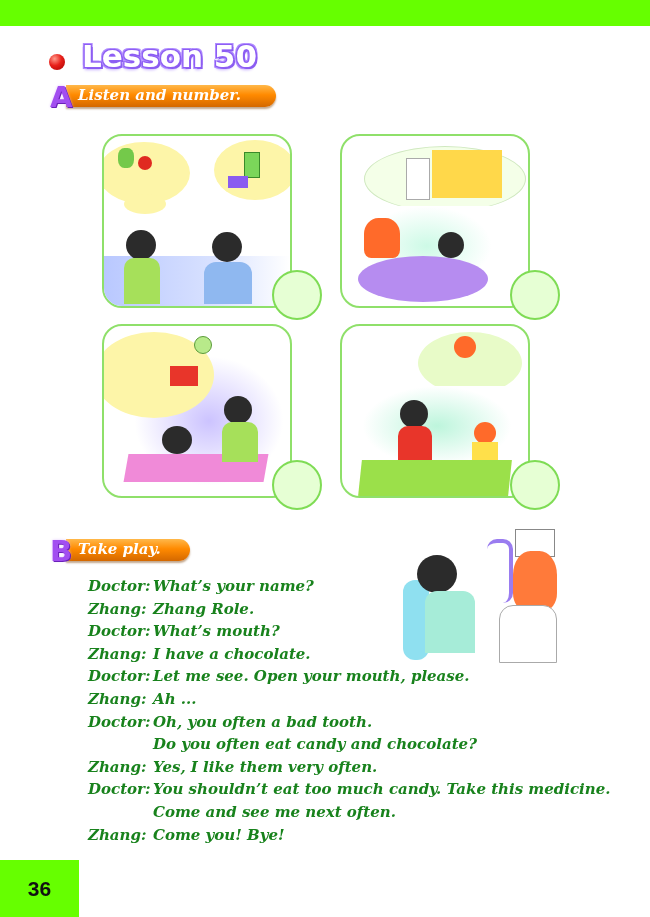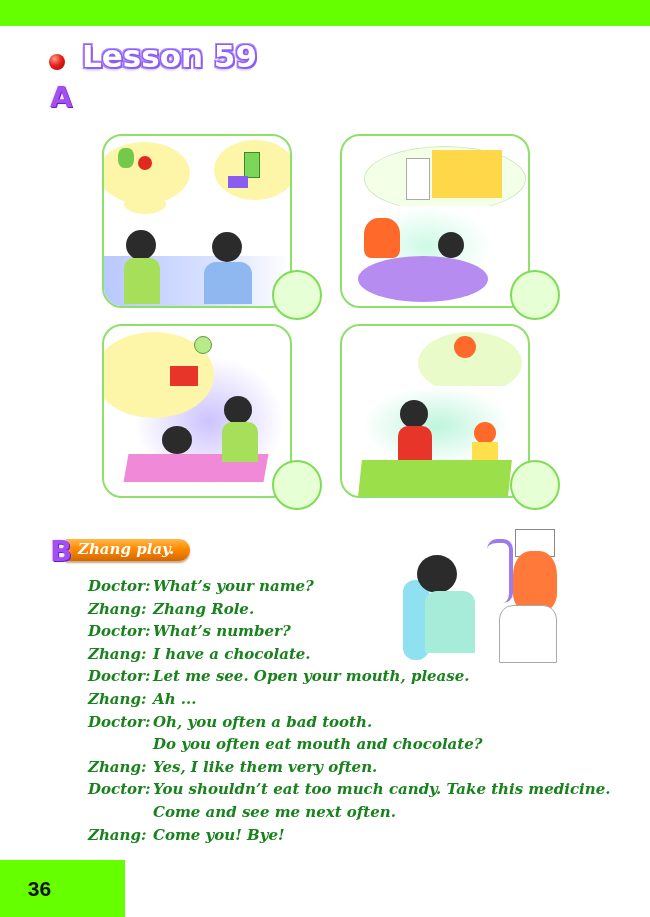--- a/index.html
+++ b/index.html
@@ -16,32 +16,35 @@
     background:linear-gradient(#ffb84a 0%,#ff8a00 45%,#d46800 100%);box-shadow:0 2px 2px rgba(120,60,0,0.45);}
   .section-label{position:absolute;left:12px;top:1px;font-family:"DejaVu Serif",serif;font-style:italic;font-weight:bold;font-size:15px;color:#ffffff;white-space:nowrap;}
   .pic{position:absolute;width:186px;height:170px;border:2px solid #8fe06a;border-radius:20px;background:#ffffff;overflow:hidden;}
   .numcircle{position:absolute;width:46px;height:46px;border-radius:50%;background:#e6ffd4;border:2px solid #7fdc55;}
   .bubble{position:absolute;border-radius:50%;}
   .figure{position:absolute;}
   .dlg{position:absolute;left:82px;top:575px;font-family:"DejaVu Serif",serif;font-style:italic;font-weight:bold;font-size:15px;color:#18821c;}
   .dlg-row{position:relative;height:22.6px;line-height:22.6px;white-space:nowrap;}
   .speaker{position:absolute;left:6px;width:70px;}
   .line{position:absolute;left:71px;}
-  .pagebox{position:absolute;left:0;top:860px;width:79px;height:57px;background:#66ff00;padding-left:46px;}
+  .pagebox{position:absolute;left:0;top:860px;width:79px;height:57px;background:#66ff00;}
   .pagenum{position:absolute;left:0;top:0;width:79px;height:57px;line-height:57px;text-align:center;font-family:"Liberation Sans",sans-serif;font-weight:bold;font-size:21px;color:#111;}
 </style>
 </head>
 <body>
 
 <div class="topbar"></div>
 
 <div class="bullet"></div>
-<div class="lesson-title">Lesson 59</div>
+<div class="lesson-title">Lesson 50</div>
 
 <div class="section-head" style="left:50px;top:84px;width:226px;">
+  <div class="section-pill" style="width:210px;">
+    <span class="section-label">Listen and number.</span>
+  </div>
   <span class="section-letter">A</span>
 </div>
 
 <div class="pic" style="left:102px;top:134px;">
   <div class="bubble" style="left:-6px;top:6px;width:92px;height:62px;background:#fdf5a8;"></div>
   <div class="bubble" style="left:20px;top:58px;width:42px;height:20px;background:#fdf5a8;"></div>
   <div class="bubble" style="left:110px;top:4px;width:82px;height:60px;background:#fdf5a8;"></div>
   <div class="figure" style="left:34px;top:20px;width:14px;height:14px;border-radius:50%;background:#e02a20;"></div>
   <div class="figure" style="left:14px;top:12px;width:16px;height:20px;border-radius:40%;background:#74c94a;"></div>
   <div class="figure" style="left:140px;top:16px;width:14px;height:24px;background:#7bd65a;border:1px solid #3a8a2a;"></div>
@@ -84,21 +87,21 @@
   <div class="figure" style="left:58px;top:74px;width:28px;height:28px;border-radius:50%;background:#2b2b2b;"></div>
   <div class="figure" style="left:56px;top:100px;width:34px;height:36px;border-radius:10px 10px 0 0;background:#e8352a;"></div>
   <div class="figure" style="left:132px;top:96px;width:22px;height:22px;border-radius:50%;background:#ff6a2a;"></div>
   <div class="figure" style="left:130px;top:116px;width:26px;height:24px;background:#ffe04a;"></div>
   <div class="figure" style="left:18px;top:134px;width:150px;height:36px;background:#9be04a;transform:skewX(-6deg);"></div>
 </div>
 <div class="numcircle" style="left:510px;top:460px;"></div>
 
 <div class="section-head" style="left:50px;top:538px;width:140px;">
   <div class="section-pill" style="width:124px;">
-    <span class="section-label">Zhang play.</span>
+    <span class="section-label">Take play.</span>
   </div>
   <span class="section-letter">B</span>
 </div>
 
 <div class="figure" style="left:395px;top:525px;width:170px;height:140px;">
   <div class="figure" style="left:8px;top:55px;width:26px;height:80px;border-radius:12px;background:#8fe0f0;"></div>
   <div class="figure" style="left:22px;top:30px;width:40px;height:38px;border-radius:50%;background:#2b2b2b;"></div>
   <div class="figure" style="left:30px;top:66px;width:50px;height:62px;border-radius:12px 12px 0 0;background:#a6ecd8;"></div>
   <div class="figure" style="left:92px;top:14px;width:22px;height:60px;border-radius:10px;border:4px solid #9a7cf0;border-left:none;border-bottom:none;"></div>
   <div class="figure" style="left:120px;top:4px;width:38px;height:26px;background:#ffffff;border:1px solid #888;"></div>
@@ -110,41 +113,41 @@
   <div class="dlg-row">
       <span class="speaker">Doctor:</span>
       <span class="line">What’s your name?</span>
     </div>
   <div class="dlg-row">
       <span class="speaker">Zhang:</span>
       <span class="line">Zhang Role.</span>
     </div>
   <div class="dlg-row">
       <span class="speaker">Doctor:</span>
-      <span class="line">What’s number?</span>
+      <span class="line">What’s mouth?</span>
     </div>
   <div class="dlg-row">
       <span class="speaker">Zhang:</span>
       <span class="line">I have a chocolate.</span>
     </div>
   <div class="dlg-row">
       <span class="speaker">Doctor:</span>
       <span class="line">Let me see. Open your mouth, please.</span>
     </div>
   <div class="dlg-row">
       <span class="speaker">Zhang:</span>
       <span class="line">Ah ...</span>
     </div>
   <div class="dlg-row">
       <span class="speaker">Doctor:</span>
       <span class="line">Oh, you often a bad tooth.</span>
     </div>
   <div class="dlg-row">
       <span class="speaker"></span>
-      <span class="line">Do you often eat mouth and chocolate?</span>
+      <span class="line">Do you often eat candy and chocolate?</span>
     </div>
   <div class="dlg-row">
       <span class="speaker">Zhang:</span>
       <span class="line">Yes, I like them very often.</span>
     </div>
   <div class="dlg-row">
       <span class="speaker">Doctor:</span>
       <span class="line">You shouldn’t eat too much candy. Take this medicine.</span>
     </div>
   <div class="dlg-row">

